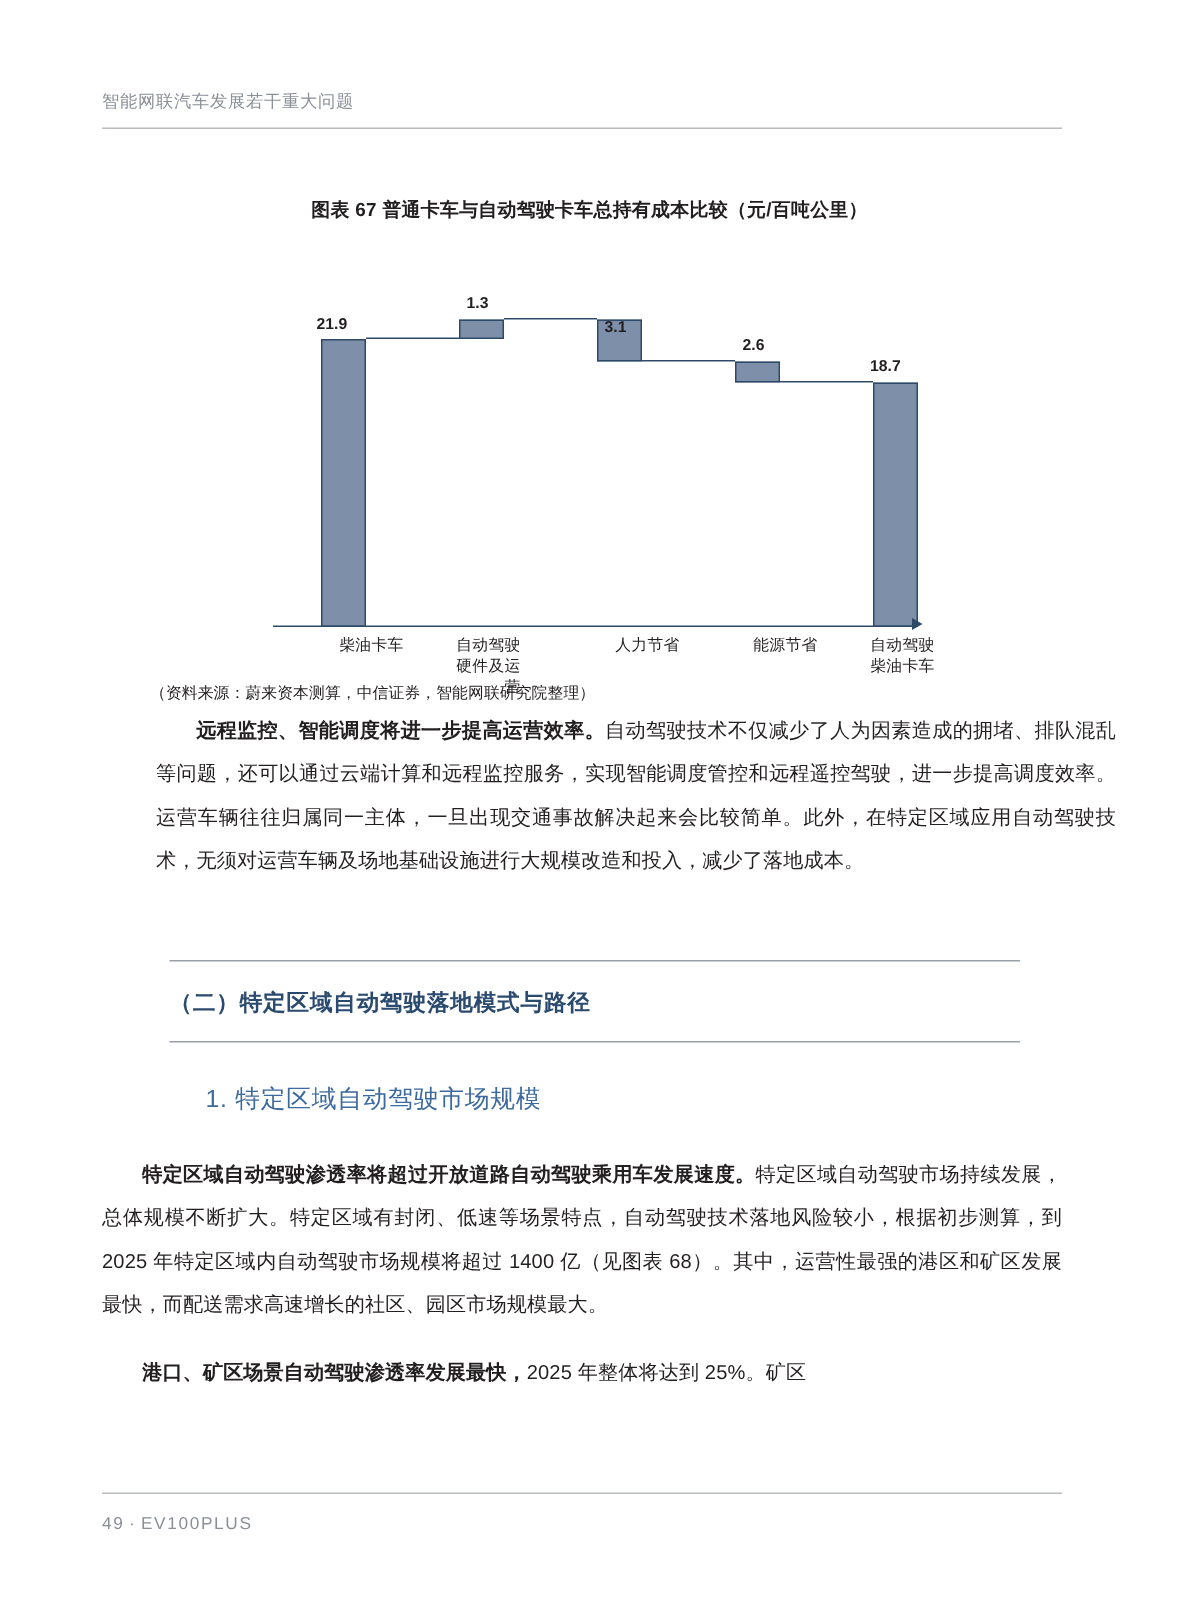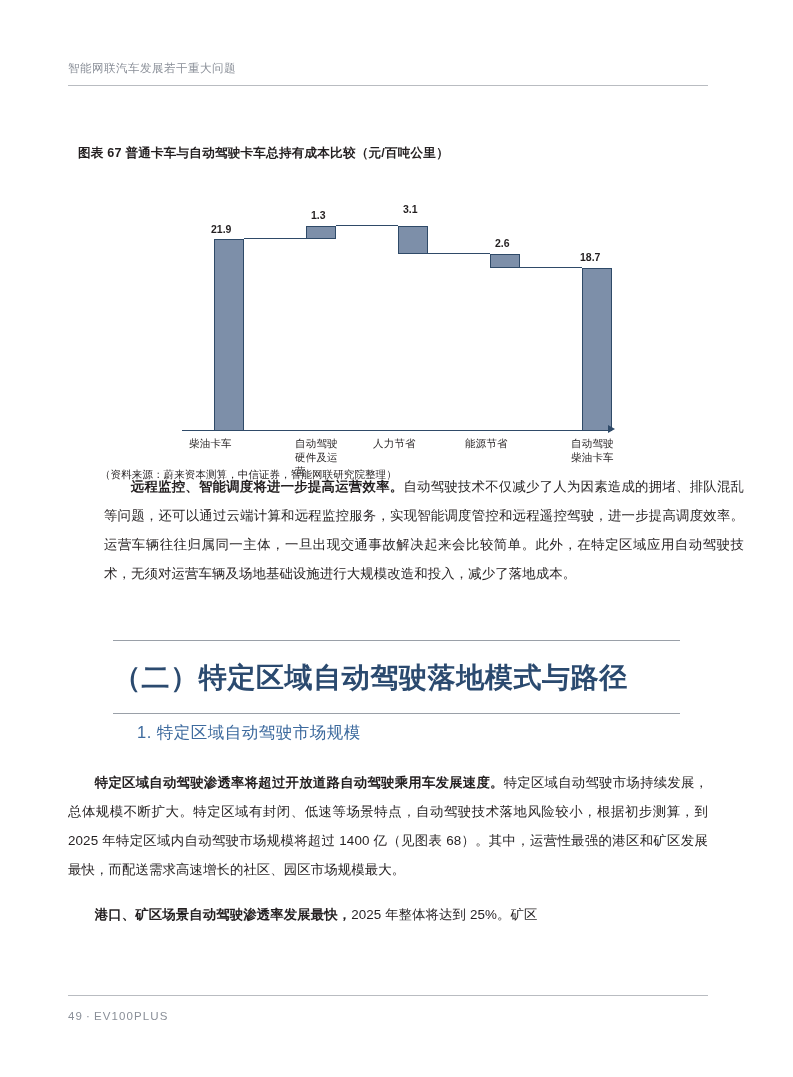--- a/index.html
+++ b/index.html
@@ -45,24 +45,23 @@
   .figure {
     position: absolute;
     left: 68px;
     top: 132px;
     width: 640px;
   }
   .fig-title {
     font-size: 12.6px;
     font-weight: bold;
     color: #231f20;
-    text-align: left;
+    text-align: center;
     letter-spacing: .2px;
     padding-left: 10px;
-    margin-top: 13px;
   }
 
   .chart {
     position: relative;
     width: 640px;
     height: 270px;
     margin-top: 18px;
   }
   .plot {
     position: absolute;
@@ -104,21 +103,21 @@
     border-top: 4px solid transparent;
     border-bottom: 4px solid transparent;
     border-left: 7px solid #2f4a68;
   }
   .cat {
     position: absolute;
     top: 256px;
     font-size: 10.5px;
     line-height: 14px;
     color: #231f20;
-    text-align: left;
+    text-align: right;
     letter-spacing: .2px;
   }
 
   .fig-source {
     margin-top: 6px;
     font-size: 10.5px;
     color: #231f20;
     letter-spacing: .1px;
   }
 
@@ -142,21 +141,21 @@
   
   .sec-wrap {
     position: absolute;
     left: 113px;
     top: 640px;
     width: 567px;
   }
   .sec-rule-top { border-top: 1px solid #9aa0a8; }
   .sec-rule-bot { border-top: 1px solid #9aa0a8; }
   .sec-title {
-    font-size: 28px;
+    font-size: 15px;
     font-weight: bold;
     color: #2b4a6f;
     padding: 18px 0 16px 0;
     letter-spacing: .6px;
   }
 
   .subsec {
     position: absolute;
     left: 113px;
     top: 722px;
@@ -201,21 +200,21 @@
         <div class="bar" style="left:146px; top:59px; width:30px; height:192px;"></div>
         <div class="vlabel" style="left:143px; top:43px;">21.9</div>
 
         <div class="conn" style="left:176px; top:58px; width:62px;"></div>
 
         <div class="bar" style="left:238px; top:46px; width:30px; height:13px;"></div>
         <div class="vlabel" style="left:243px; top:29px;">1.3</div>
         <div class="conn" style="left:268px; top:45px; width:62px;"></div>
 
         <div class="bar" style="left:330px; top:46px; width:30px; height:28px;"></div>
-        <div class="vlabel" style="left:335px; top:23px;">3.1</div>
+        <div class="vlabel" style="left:335px; top:45px;">3.1</div>
         <div class="conn" style="left:360px; top:73px; width:62px;"></div>
 
         <div class="bar" style="left:422px; top:74px; width:30px; height:14px;"></div>
         <div class="vlabel" style="left:427px; top:57px;">2.6</div>
         <div class="conn" style="left:452px; top:87px; width:62px;"></div>
 
         <div class="bar" style="left:514px; top:88px; width:30px; height:163px;"></div>
         <div class="vlabel" style="left:512px; top:71px;">18.7</div>
 
         <div class="axis"></div>

